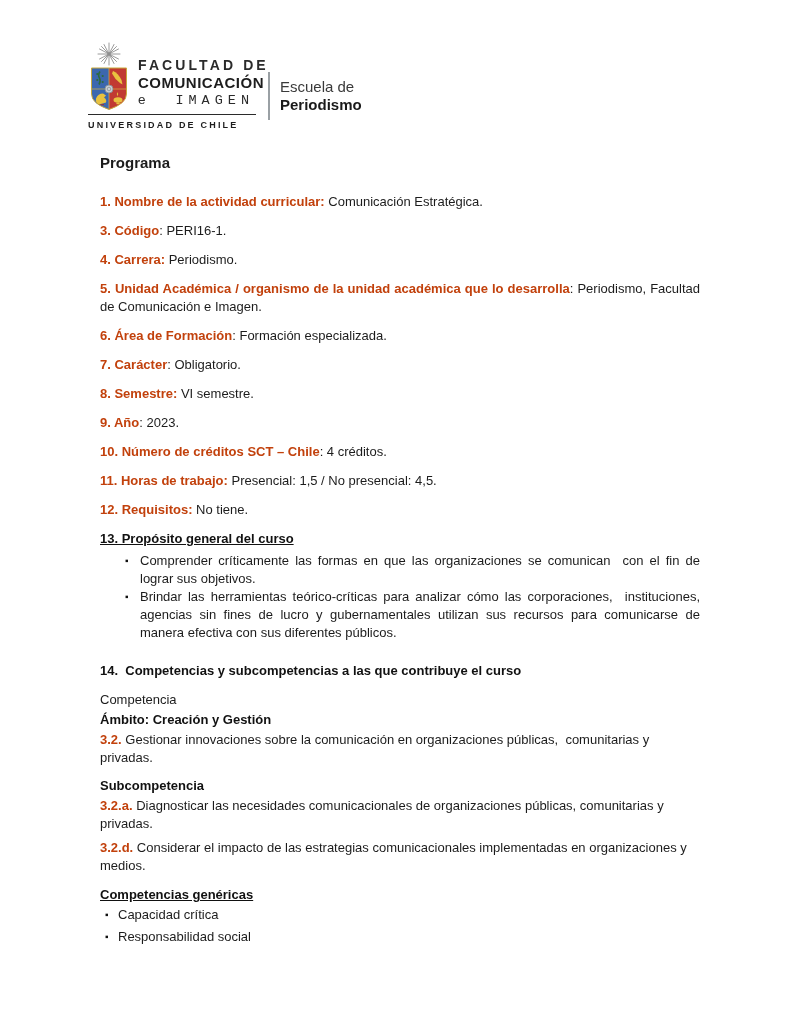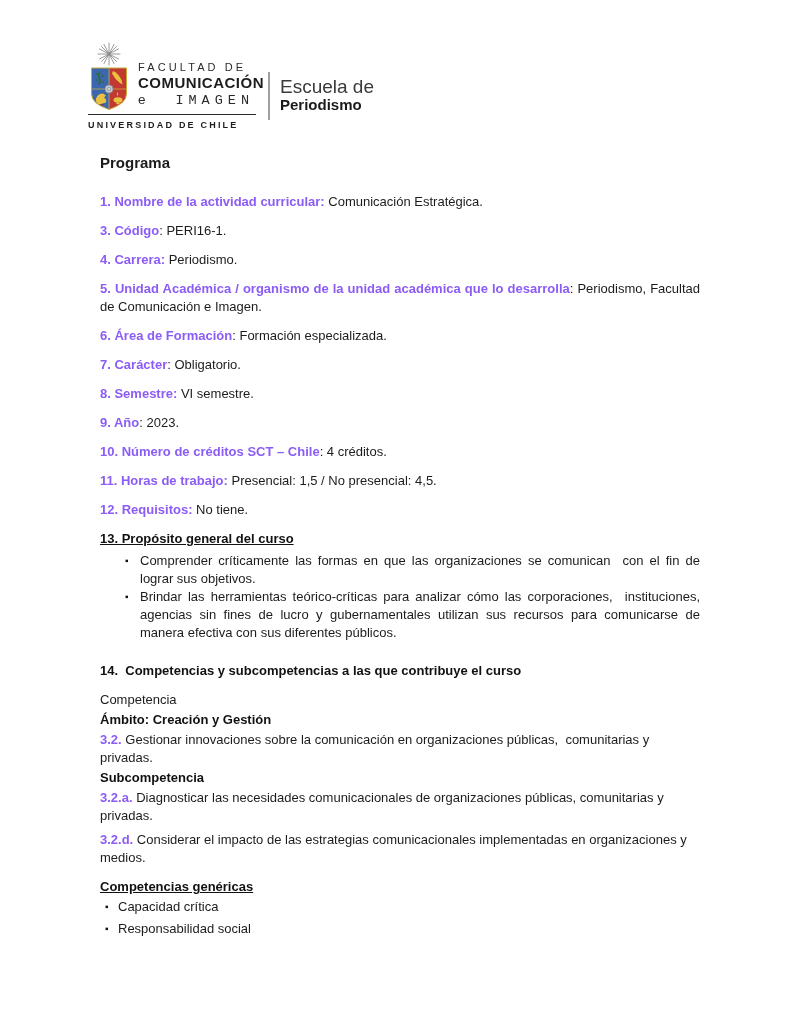--- a/index.html
+++ b/index.html
@@ -5,41 +5,41 @@
   html,body{margin:0;padding:0;background:#ffffff;}
   body{width:800px;height:1035px;overflow:hidden;
        font-family:"Liberation Sans","DejaVu Sans",sans-serif;color:#1c1c1c;}
   .page{width:800px;height:1035px;box-sizing:border-box;padding:42px 100px 0 100px;}
 
   
   .logo-row{display:flex;align-items:flex-start;margin-left:-12px;height:92px;}
   .fci-logo{width:170px;flex:0 0 auto;}
   .fci-top{display:flex;align-items:flex-end;}
   .fci-lines{margin-left:6px;width:116px;padding-bottom:2px;}
-  .f1{font-size:11px;letter-spacing:3.1px;font-weight:400;color:#2b2b2b;white-space:nowrap;}
+  .f1{font-size:14px;letter-spacing:3.1px;font-weight:700;color:#2b2b2b;white-space:nowrap;}
   .f2{font-size:15px;font-weight:700;letter-spacing:0.5px;color:#1d1d1d;margin-top:1px;white-space:nowrap;}
   .f3{display:flex;justify-content:space-between;align-items:baseline;font-size:13.5px;
       color:#2b2b2b;margin-top:1px;}
   .f3 .imagen{letter-spacing:5px;font-weight:500;font-family:Liberation Mono, monospace;}
   .fci-rule{border-top:1.6px solid #2b2b2b;margin-top:4px;width:168px;}
   .univ{font-size:9px;font-weight:700;letter-spacing:2.2px;color:#1d1d1d;margin-top:5px;white-space:nowrap;}
   .vdiv{width:2px;height:48px;background:#9aa0a4;margin:30px 10px 0 10px;flex:0 0 auto;}
   .school{margin-top:36px;}
-  .s1{font-size:19px;color:#3a3a3a;line-height:18px;}
+  .s1{font-size:15px;color:#3a3a3a;line-height:18px;}
   .s2{font-size:15px;font-weight:700;color:#1a1a1a;line-height:18px;}
 
   
   .title{font-size:15px;font-weight:700;text-align:left;margin:20px 0 21px 0;line-height:18px;}
   p{font-size:13px;line-height:18px;margin:0 0 11px 0;}
   p.line{margin:0 0 2px 0;}
-  strong{font-weight:700;color:#8b5cf6;}
+  strong{font-weight:700;color:#c2410c;}
   .bold{font-weight:700;color:#111;}
   .justify{text-align:justify;}
   .ds{white-space:pre-wrap;}
-  .mb4{margin-bottom:4px;text-decoration:underline;} .mb6{margin-bottom:6px;} .mb10{margin-bottom:2px;} .mb11{margin-bottom:11px;}
+  .mb4{margin-bottom:4px;text-decoration:underline;} .mb6{margin-bottom:6px;} .mb10{margin-bottom:10px;} .mb11{margin-bottom:11px;}
 
   ul.bullets{list-style:none;margin:0 0 20px 0;padding:0 0 0 25px;}
   ul.bullets li{position:relative;padding-left:15px;font-size:13px;line-height:18px;
                 text-align:justify;margin:0;}
   ul.tight{list-style:none;margin:0;padding:0 0 0 5px;}
   ul.tight li{position:relative;padding-left:13px;font-size:13px;line-height:18px;margin:0 0 4px 0;}
   .bq{position:absolute;left:0;top:0;font-size:10px;line-height:18px;color:#111;}
 </style>
 </head>
 <body>

